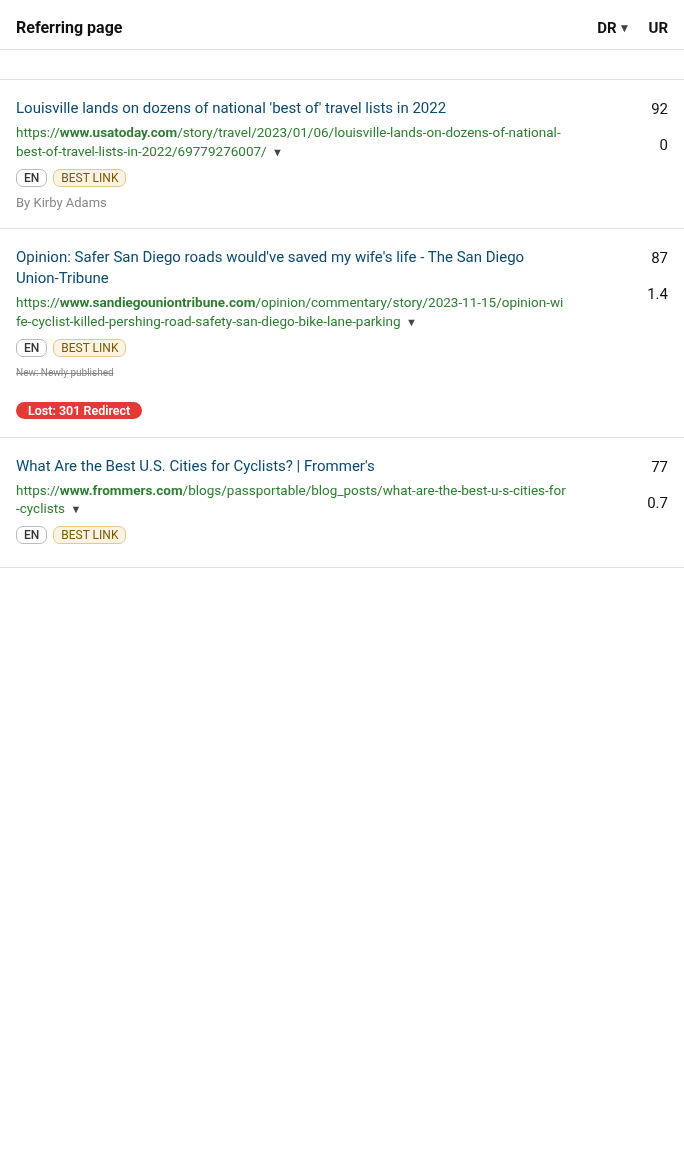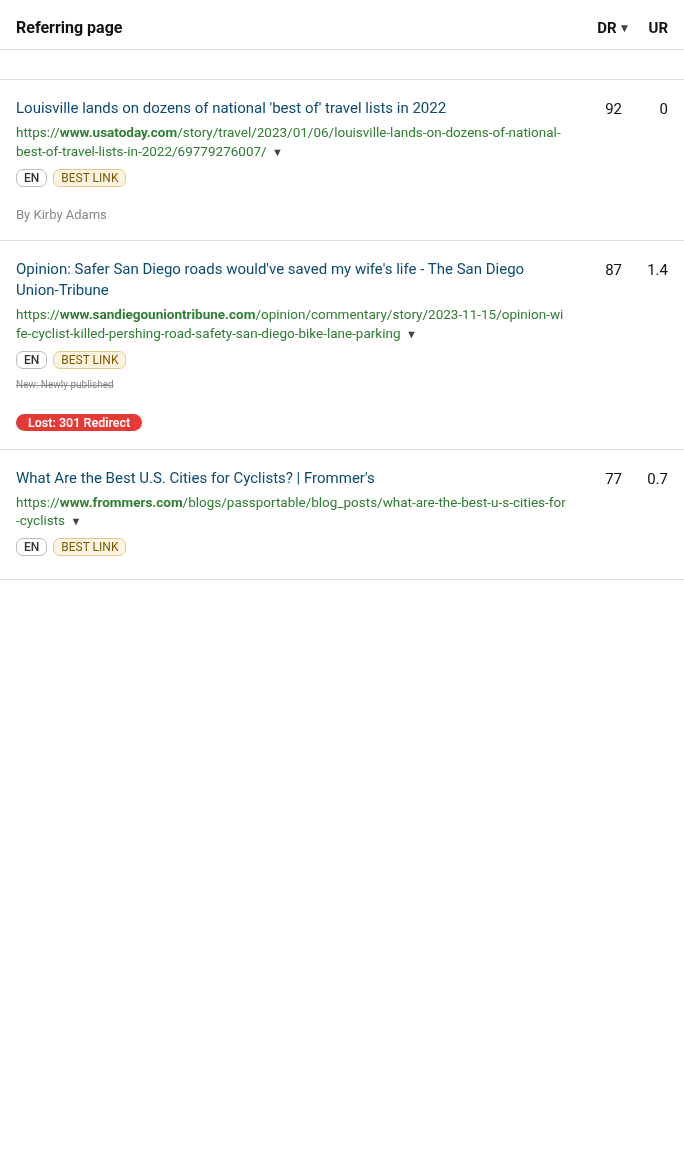--- a/index.html
+++ b/index.html
@@ -57,20 +57,21 @@
       padding-right: 12px;
     }
     .row-metrics {
       display: flex;
       gap: 18px;
       min-width: 90px;
       justify-content: flex-end;
       font-size: 15px;
       color: #111;
       padding-top: 2px;
+      flex-direction: column;
     }
     .metric-val {
       min-width: 28px;
       text-align: right;
       font-size: 15px;
       color: #111;
     }
     .page-title {
       color: #0c4a6e;
       font-size: 15px;
@@ -109,21 +110,21 @@
     }
     .tag-best-link {
       background: #fdf3e3;
       border-color: #e6c88a;
       color: #7a5900;
       font-weight: 400;
     }
     .author-line {
       font-size: 13px;
       color: #888;
-      margin-top: 20px;
+      margin-top: 8px;
     }
     .status-new {
       font-size: 10px;
       color: #888;
       text-decoration: line-through;
       display: inline-block;
     }
     .status-lost {
       background: #e53935;
       color: #fff;

